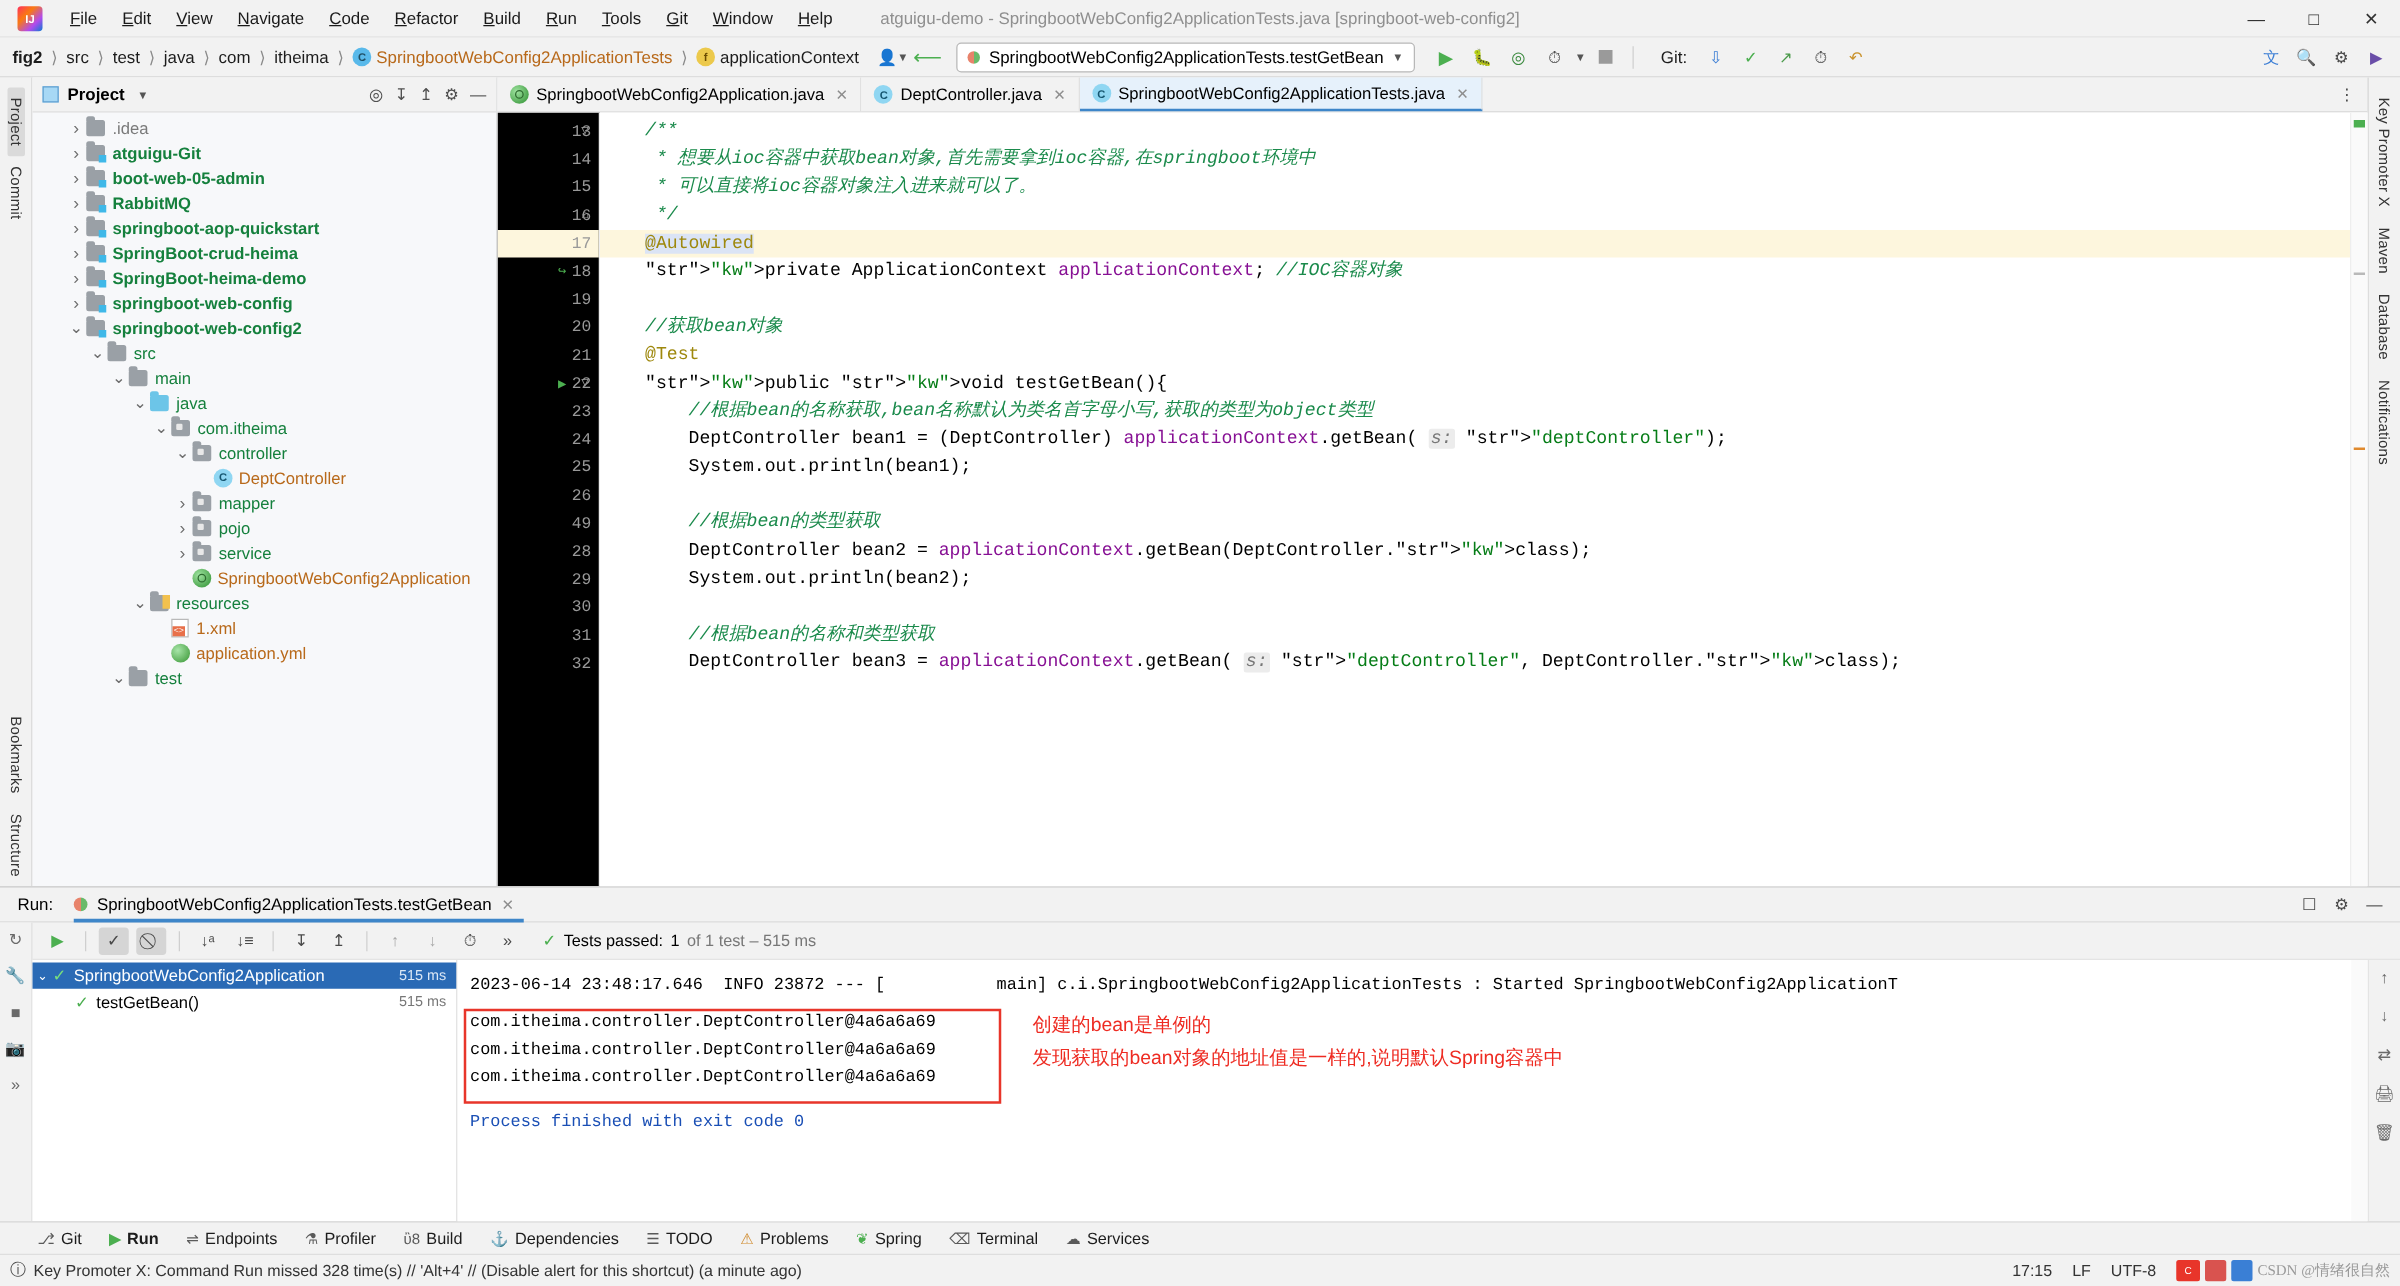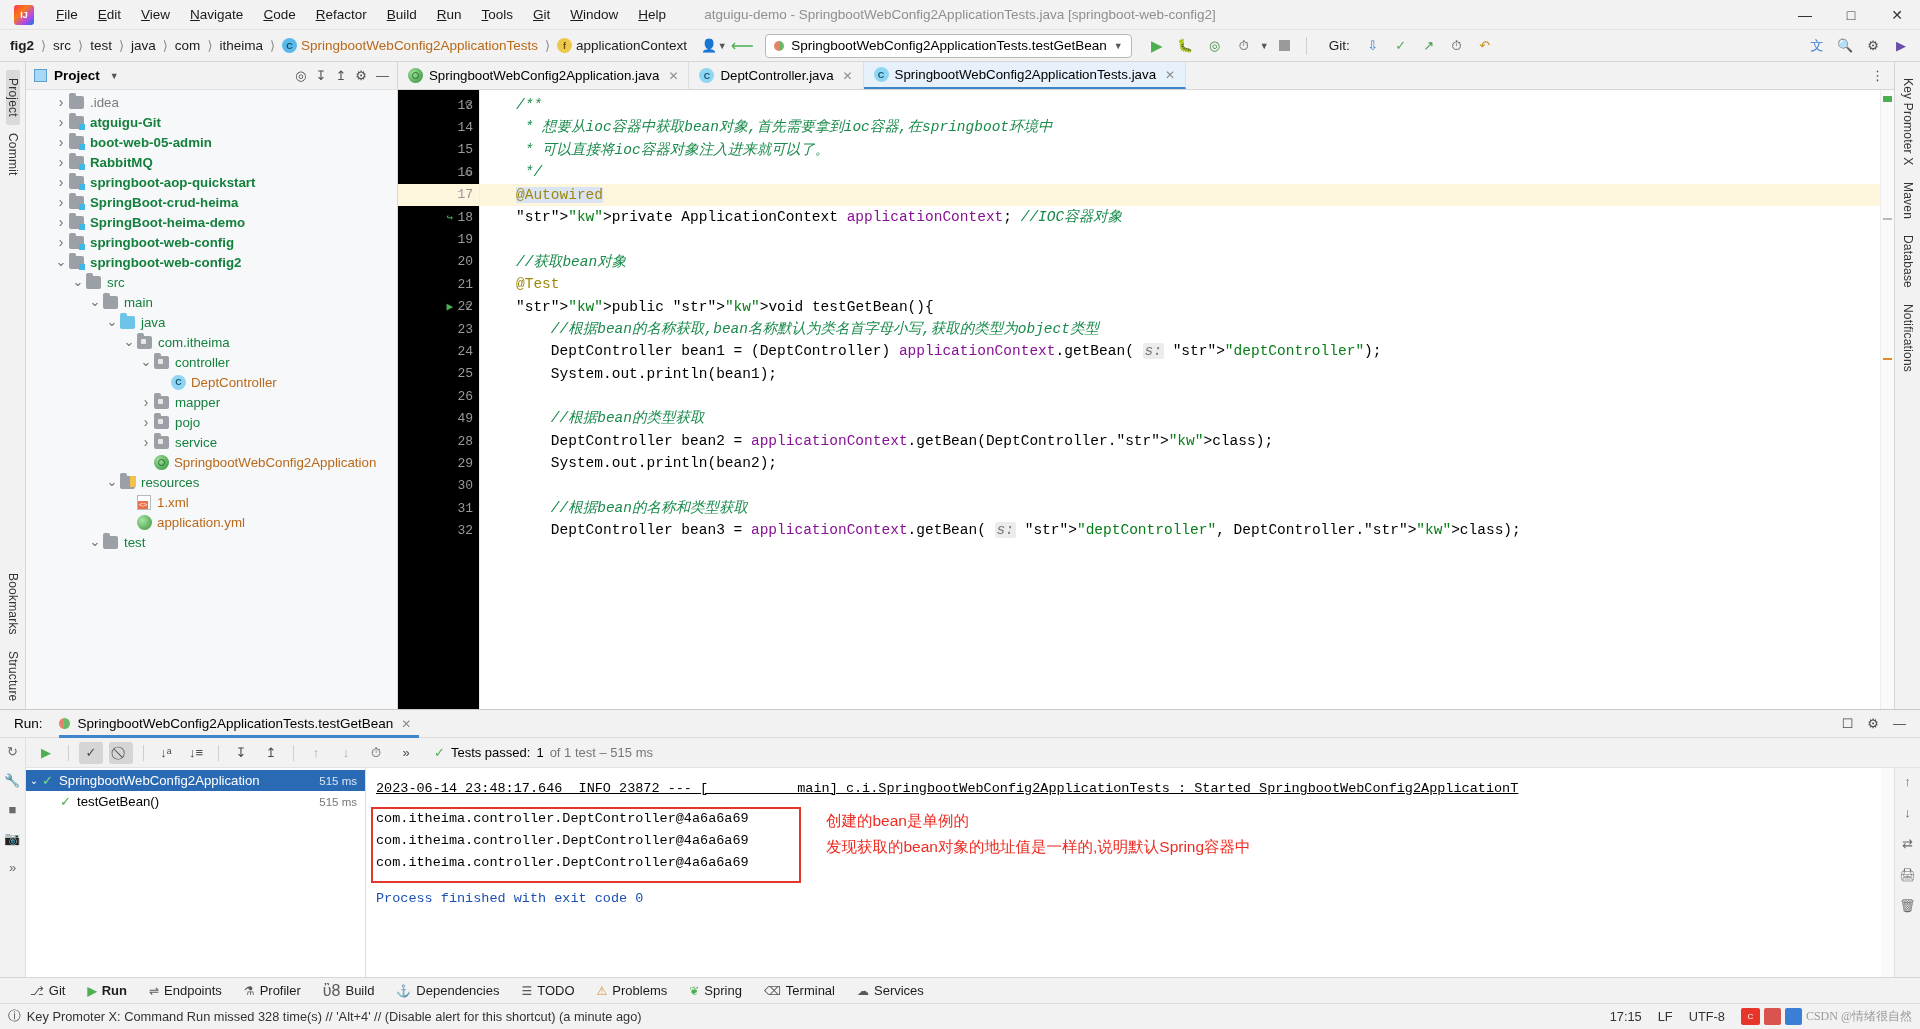--- a/index.html
+++ b/index.html
@@ -664,21 +664,21 @@
             </div>
             <div class="tt-row">
               <span style="width:34px;"></span>
               <span style="color:#4caf50;margin-right:6px;">✓</span>
               <span>testGetBean()</span>
               <span class="tt-ms">515 ms</span>
             </div>
           </div>
 
           <div class="console">
-            <div class="cons-line" style="margin-top:10px;text-decoration:underline;">2023-06-14 23:48:17.646  INFO 23872 --- [           main] c.i.SpringbootWebConfig2ApplicationTests : Started SpringbootWebConfig2ApplicationT</div>
+            <div class="cons-line" style="margin-top:10px;">2023-06-14 23:48:17.646  INFO 23872 --- [           main] c.i.SpringbootWebConfig2ApplicationTests : Started SpringbootWebConfig2ApplicationT</div>
             <div class="cons-line" style="margin-top:8px;">com.itheima.controller.DeptController@4a6a6a69</div>
             <div class="cons-line">com.itheima.controller.DeptController@4a6a6a69</div>
             <div class="cons-line">com.itheima.controller.DeptController@4a6a6a69</div>
             <div class="cons-line cons-blue" style="margin-top:14px;">Process finished with exit code 0</div>
 
             <div class="redbox" style="left:5px; top:39px; width:430px; height:76px;"></div>
             <div class="note-cn" style="left:460px; top:40px;">
               <div>创建的bean是单例的</div>
               <div>发现获取的bean对象的地址值是一样的,说明默认Spring容器中</div>
             </div>
@@ -708,21 +708,21 @@
       </div>
       <div class="tb-item">
         <span style="font-size: 12px; color: rgb(90, 90, 90);">⇌</span>
         <span>Endpoints</span>
       </div>
       <div class="tb-item">
         <span style="font-size: 12px; color: rgb(90, 90, 90);">⚗</span>
         <span>Profiler</span>
       </div>
       <div class="tb-item">
-        <span style="font-size: 16px; color: rgb(90, 90, 90);">ὒ8</span>
+        <span style="font-size: 12px; color: rgb(90, 90, 90);">ὒ8</span>
         <span>Build</span>
       </div>
       <div class="tb-item">
         <span style="font-size: 12px; color: rgb(90, 90, 90);">⚓</span>
         <span>Dependencies</span>
       </div>
       <div class="tb-item">
         <span style="font-size: 12px; color: rgb(90, 90, 90);">☰</span>
         <span>TODO</span>
       </div>

